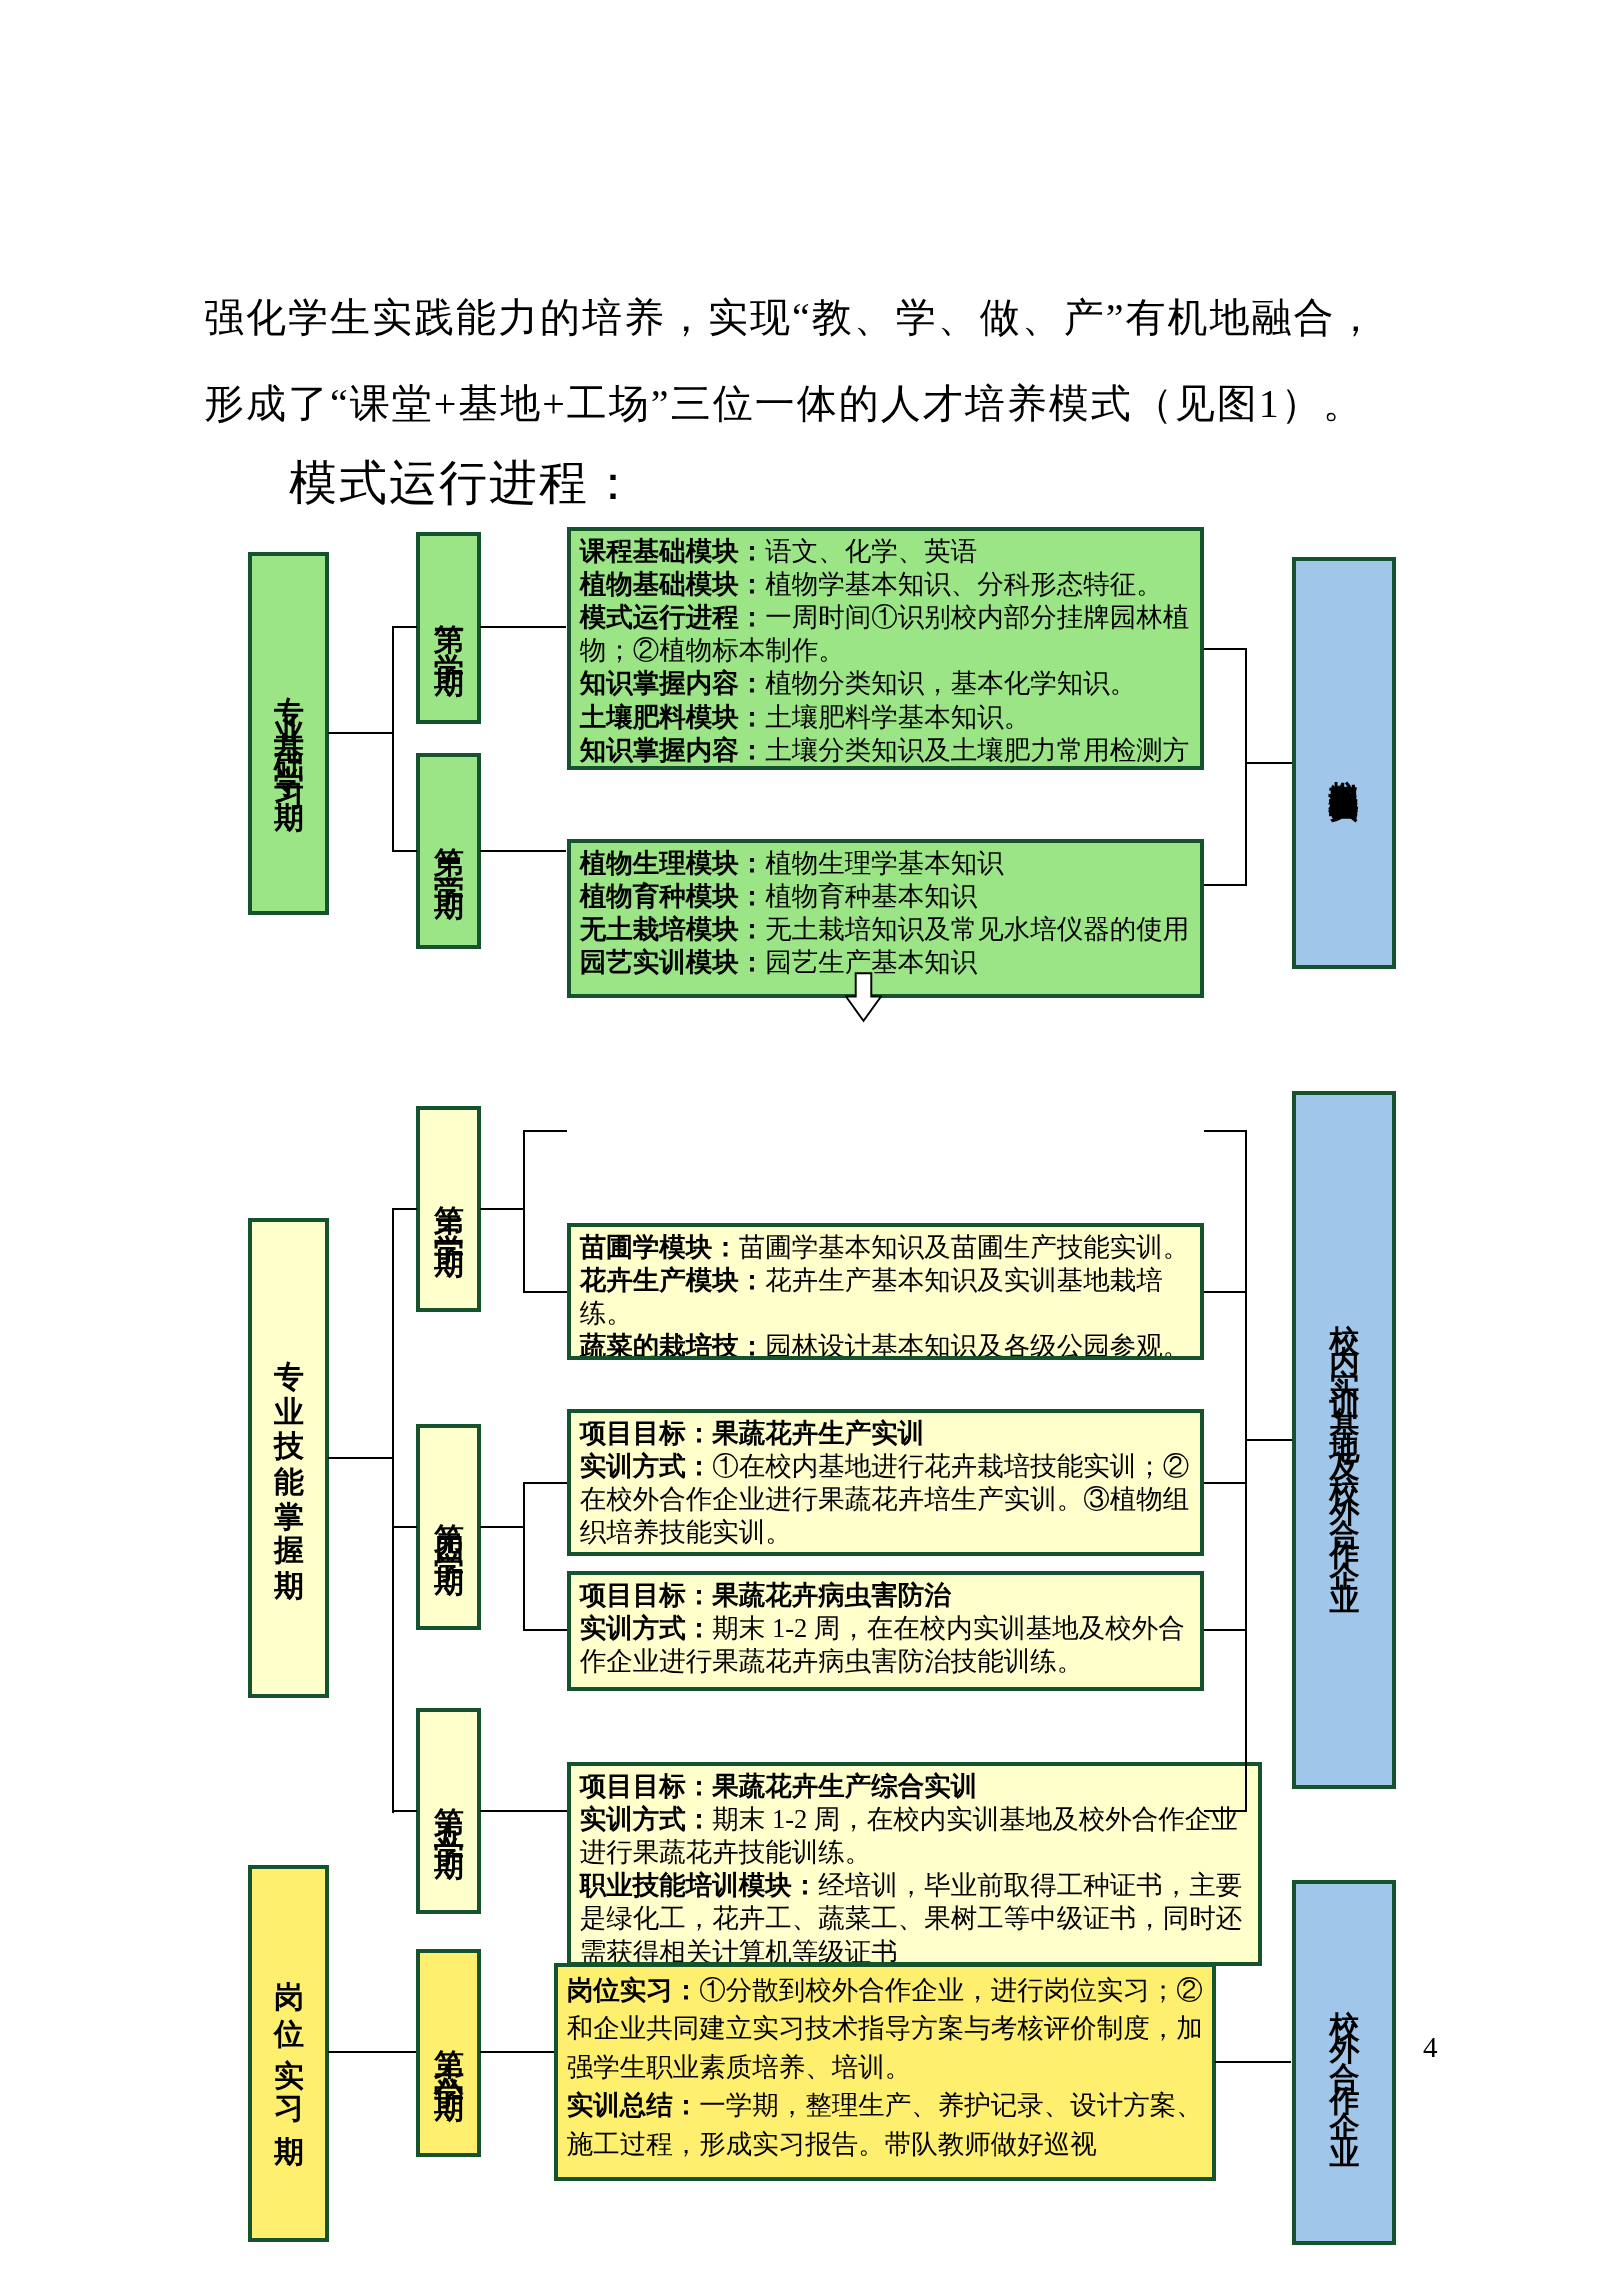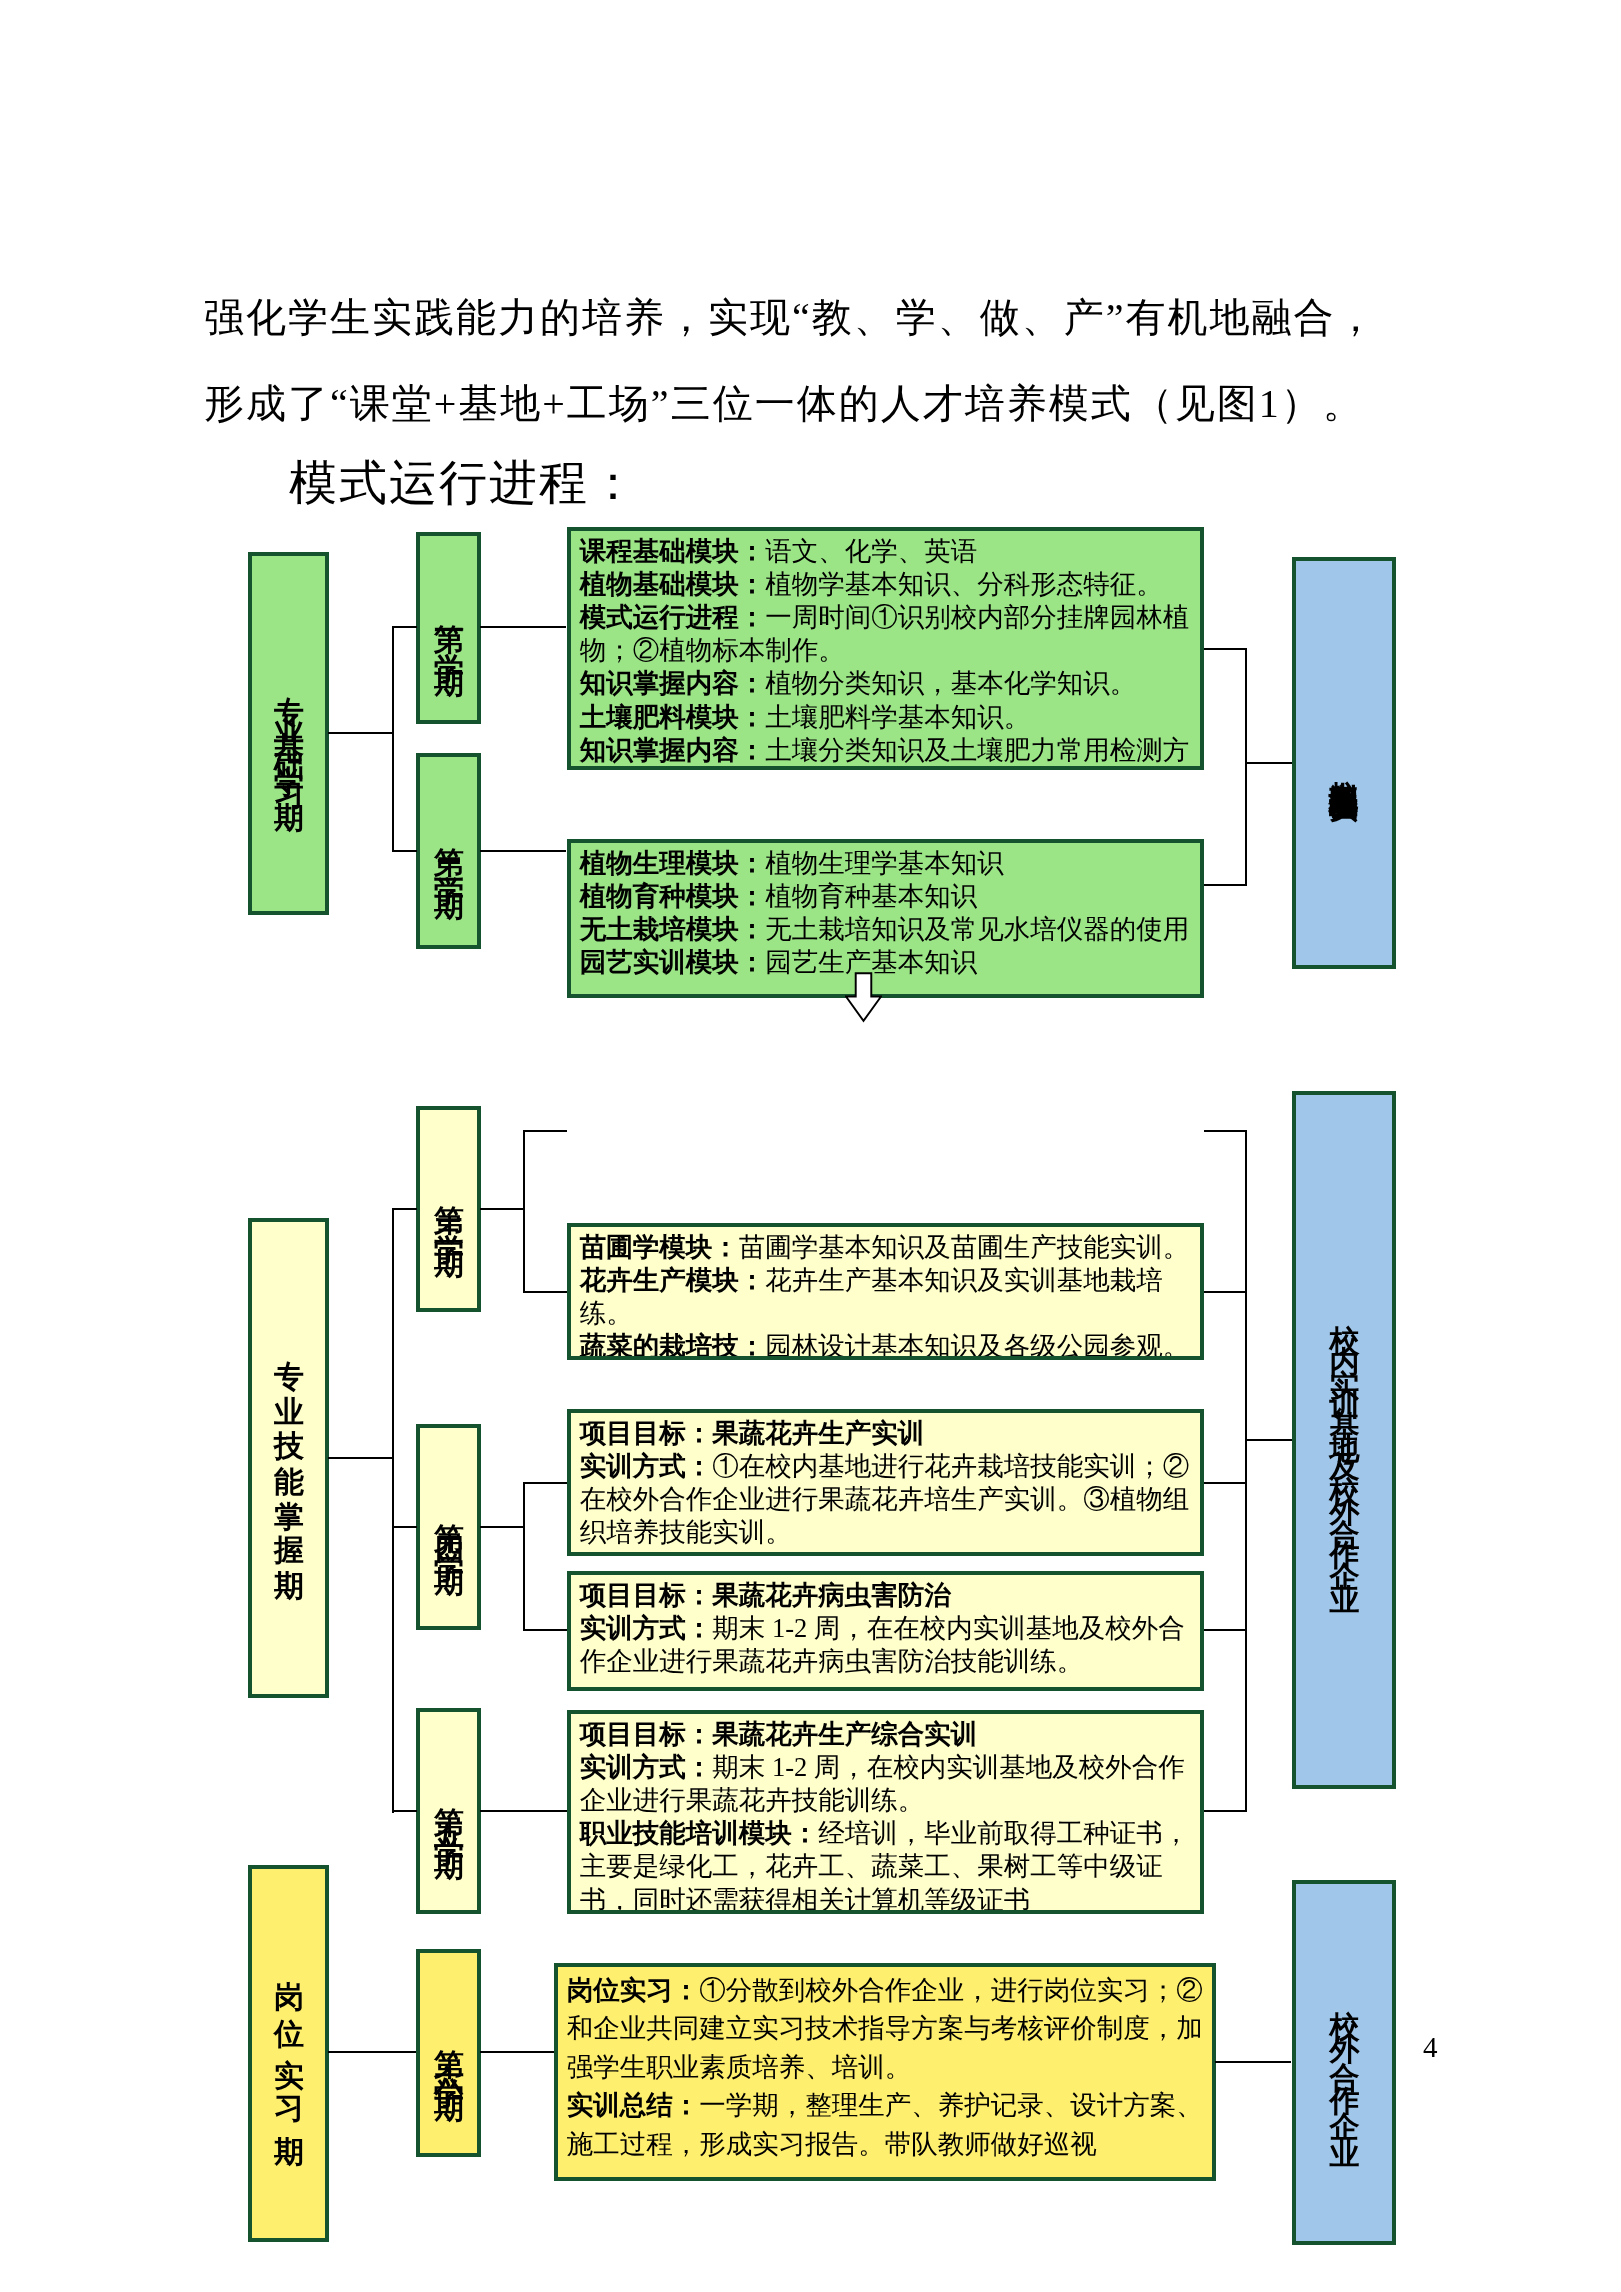--- a/index.html
+++ b/index.html
@@ -67,21 +67,21 @@
       <div class="cline"><b>蔬菜的栽培技：</b>园林设计基本知识及各级公园参观。</div>
     </div>
   <div class="box content fill-cream" style="left:567px;top:1409px;width:637px;height:147px">
       <div class="cline"><b>项目目标：果蔬花卉生产实训</b></div>
       <div class="cline"><b>实训方式：</b>①在校内基地进行花卉栽培技能实训；②在校外合作企业进行果蔬花卉培生产实训。③植物组织培养技能实训。</div>
     </div>
   <div class="box content fill-cream" style="left:567px;top:1571px;width:637px;height:120px">
       <div class="cline"><b>项目目标：果蔬花卉病虫害防治</b></div>
       <div class="cline"><b>实训方式：</b>期末 1-2 周，在在校内实训基地及校外合作企业进行果蔬花卉病虫害防治技能训练。</div>
     </div>
-  <div class="box content fill-cream" style="left:567px;top:1710px;width:637px;height:204px">
+  <div class="box content fill-cream" style="left:567px;top:1762px;width:695px;height:204px">
       <div class="cline"><b>项目目标：果蔬花卉生产综合实训</b></div>
       <div class="cline"><b>实训方式：</b>期末 1-2 周，在校内实训基地及校外合作企业进行果蔬花卉技能训练。</div>
       <div class="cline"><b>职业技能培训模块：</b>经培训，毕业前取得工种证书，主要是绿化工，花卉工、蔬菜工、果树工等中级证书，同时还需获得相关计算机等级证书</div>
     </div>
   <div class="box content fill-yellow lh-wide" style="left:554px;top:1963px;width:662px;height:218px">
       <div class="cline"><b>岗位实习：</b>①分散到校外合作企业，进行岗位实习；②和企业共同建立实习技术指导方案与考核评价制度，加强学生职业素质培养、培训。</div>
       <div class="cline"><b>实训总结：</b>一学期，整理生产、养护记录、设计方案、施工过程，形成实习报告。带队教师做好巡视</div>
     </div>
 
   <div class="box vbox fill-blue" style="left:1292px;top:557px;width:104px;height:412px;letter-spacing:1px;font-size:29px">校内实训基地及专业基础实验</div>

